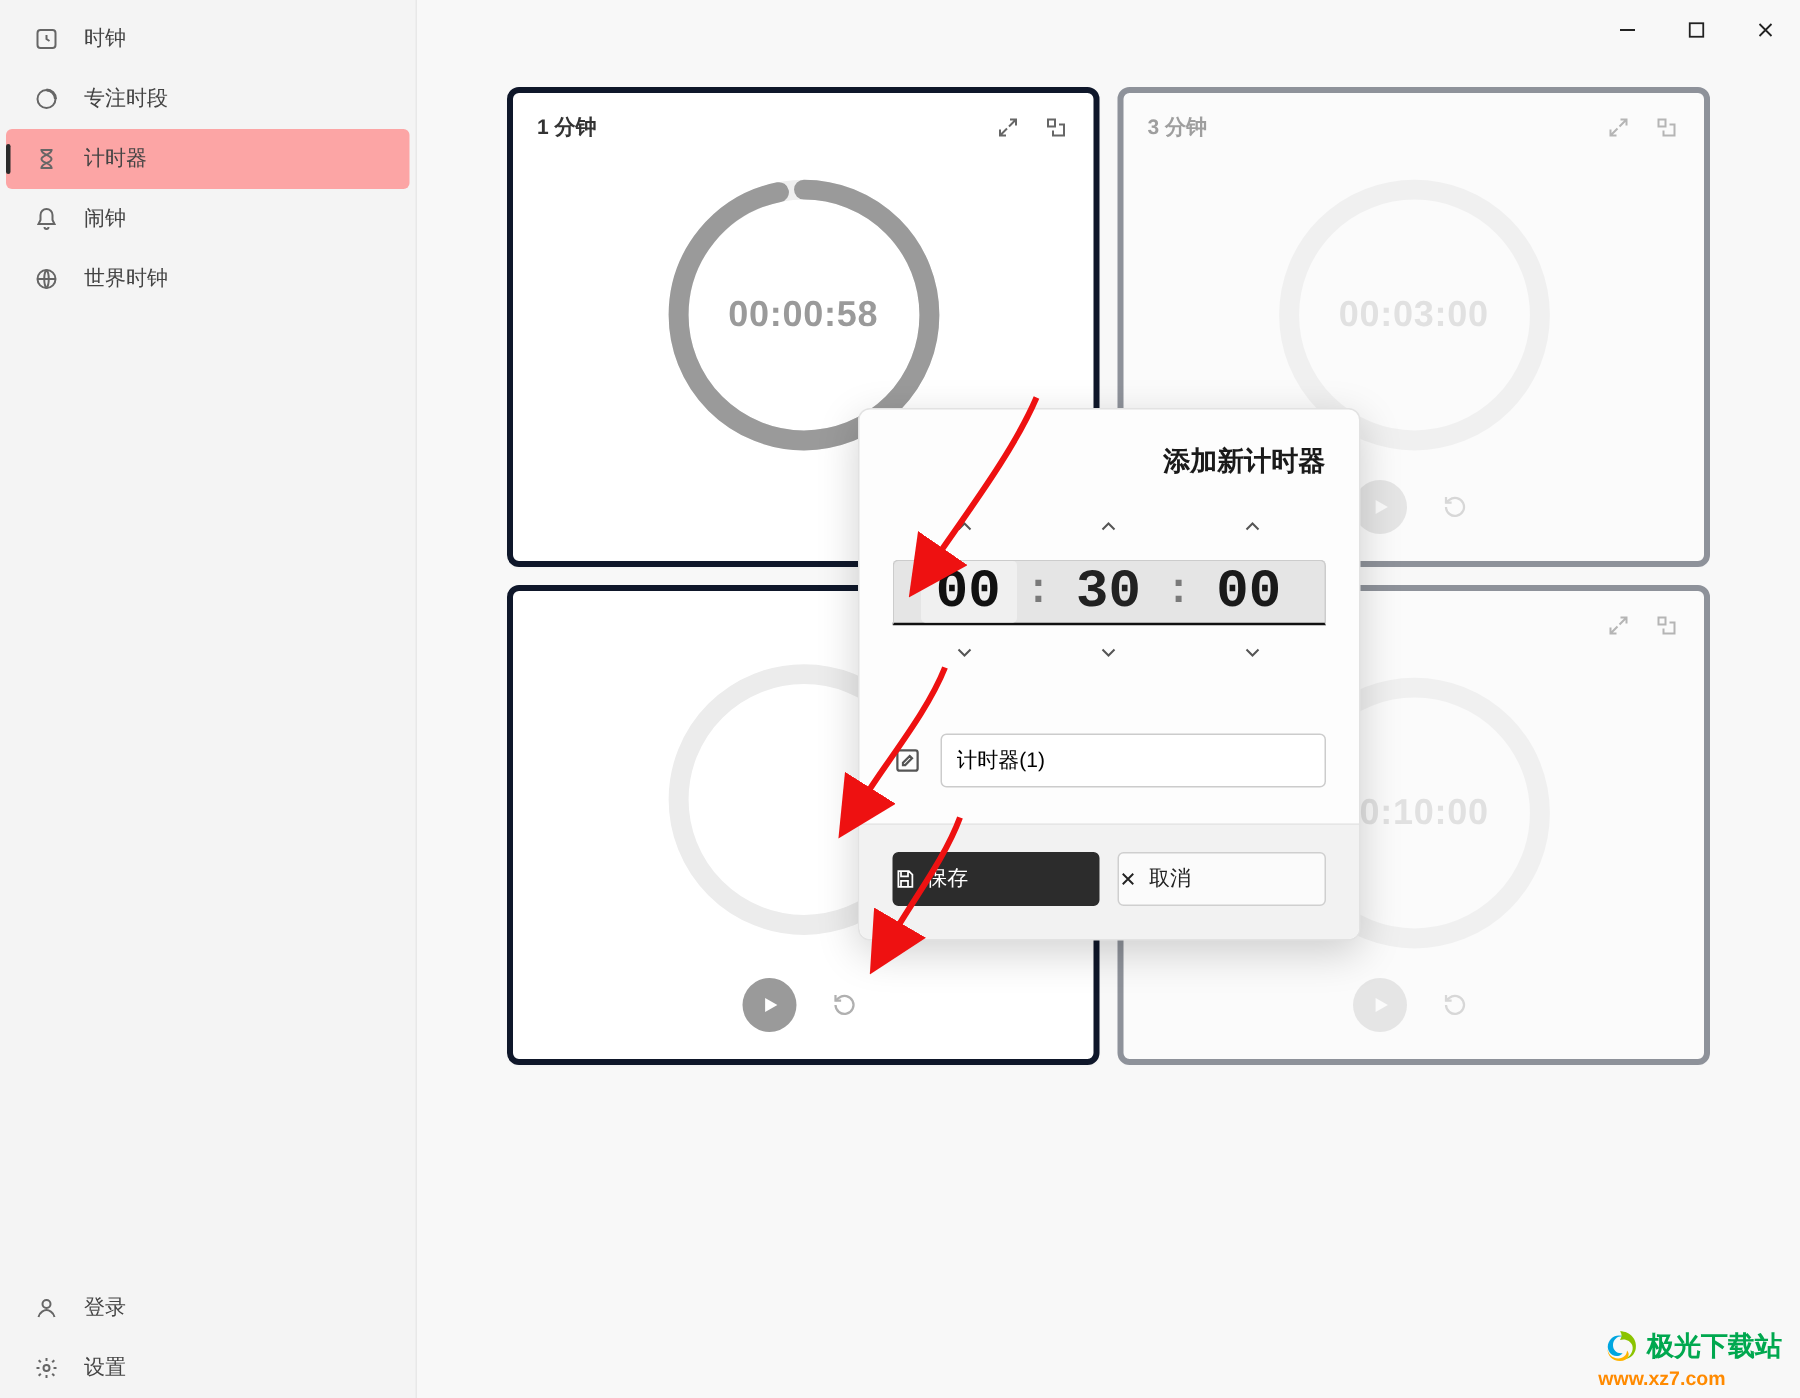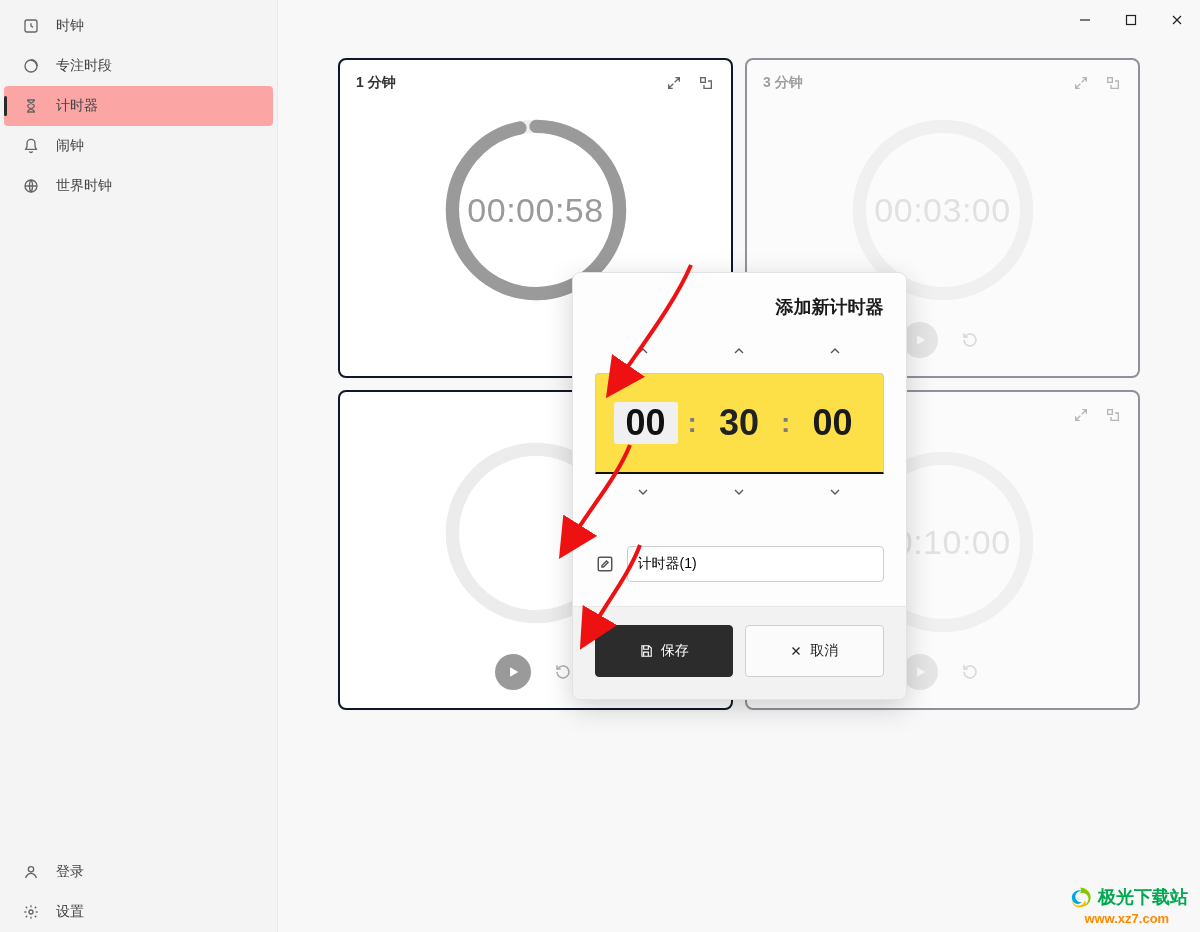--- a/index.html
+++ b/index.html
@@ -15,65 +15,65 @@
   .sidebar-spacer { flex: 1; }
   .sidebar-bottom { }
 
   
   .main { flex: 1; position: relative; background: #f8f8f8; }
   .titlebar { height: 40px; display: flex; justify-content: flex-end; align-items: center; }
   .titlebar .win-btn { width: 46px; height: 40px; display: flex; align-items: center; justify-content: center; color: #222; cursor: pointer; }
   .titlebar .win-btn svg { stroke: #222; }
 
   .timers-grid { padding: 18px 60px 0 60px; display: grid; grid-template-columns: repeat(2, 395px); grid-auto-rows: 320px; gap: 12px; justify-content: start; }
-  .timer-card { background: #fff; border: 2px solid #0f172a; border-radius: 8px; padding: 14px 16px 48px 16px; box-shadow: 0 1px 2px rgba(0,0,0,0.02); position: relative; display: flex; flex-direction: column; }
+  .timer-card { background: #fff; border: 4px solid #0f172a; border-radius: 8px; padding: 14px 16px 48px 16px; box-shadow: 0 1px 2px rgba(0,0,0,0.02); position: relative; display: flex; flex-direction: column; }
   .timer-card.faded { opacity: 0.45; }
   .timer-card .card-head { display: flex; align-items: center; justify-content: space-between; }
   .timer-card .card-title { font-size: 14px; font-weight: 600; color: #333; }
   .timer-card .card-actions { display: flex; gap: 14px; }
   .timer-card .card-actions .hit { width: 18px; height: 18px; color: #666; cursor: pointer; display: inline-flex; align-items: center; justify-content: center; }
 
   .timer-body { flex: 1; display: flex; align-items: center; justify-content: center; position: relative; }
   .ring-wrap { width: 190px; height: 190px; position: relative; display: flex; align-items: center; justify-content: center; }
   .ring-wrap svg { position: absolute; inset: 0; }
-  .ring-time { font-size: 34px; font-weight: 400; color: #888; letter-spacing: 0.5px; }
+  .ring-time { font-size: 24px; font-weight: 700; color: #888; letter-spacing: 0.5px; }
   .ring-time.grey { color: #9a9a9a; }
   .ring-time.light { color: #c6c6c6; }
 
   .timer-controls { position: absolute; bottom: 18px; left: 0; right: 0; display: flex; align-items: center; justify-content: center; gap: 18px; }
   .play-btn { width: 36px; height: 36px; border-radius: 50%; background: #9a9a9a; display: flex; align-items: center; justify-content: center; cursor: pointer; }
   .play-btn.light { background: #d0d0d0; }
   .play-btn svg { fill: #fff; }
   .reset-btn { width: 28px; height: 28px; display: flex; align-items: center; justify-content: center; cursor: pointer; color: #b0b0b0; }
 
   
   .overlay { position: absolute; inset: 0; display: flex; align-items: flex-start; justify-content: center; padding-top: 272px; pointer-events: none; }
   .dialog { width: 335px; background: #fdfdfd; border: 1px solid #e2e2e2; border-radius: 8px; box-shadow: 0 8px 28px rgba(0,0,0,0.18); pointer-events: auto; overflow: hidden; }
   .dialog .d-title { font-size: 18px; font-weight: 600; padding: 22px 22px 14px 22px; color: #1a1a1a; text-align: right; }
   .spinner-row { display: flex; justify-content: space-around; padding: 0 22px; }
   .chev { height: 36px; display: flex; align-items: center; justify-content: center; color: #555; cursor: pointer; width: 80px; }
-  .time-row { margin: 4px 22px 0 22px; background: #fde047; border: 1px solid #ccc; border-bottom: 2px solid #111; border-radius: 4px 4px 0 0; display: flex; align-items: center; justify-content: space-between; padding: 28px 18px; }
+  .time-row { margin: 4px 22px 0 22px; background: #e5e5e5; border: 1px solid #ccc; border-bottom: 2px solid #111; border-radius: 4px 4px 0 0; display: flex; align-items: center; justify-content: space-between; padding: 0 18px; font-family: Liberation Mono, monospace; }
   .time-val { font-size: 36px; font-weight: 600; color: #1a1a1a; width: 64px; text-align: center; }
   .time-val.hours { background: #f0f0f0; border-radius: 3px; color: #111; }
   .time-val.mid { color: #222; }
   .time-sep { font-size: 28px; color: #7a7a7a; font-weight: 600; }
   .name-row { display: flex; align-items: center; padding: 36px 22px 24px 22px; gap: 12px; }
   .name-row .edit-icon { width: 20px; height: 20px; color: #555; display: inline-flex; align-items: center; justify-content: center; }
   .name-row input { flex: 1; height: 36px; border: 1px solid #ccc; border-radius: 4px; background: #fff; font-size: 14px; padding: 0 10px; outline: none; }
   .d-footer { background: #f2f2f2; border-top: 1px solid #e6e6e6; padding: 18px 22px 22px 22px; display: flex; gap: 12px; }
-  .d-btn { flex: 1; height: 52px; border-radius: 4px; display: flex; align-items: center; justify-content: center; gap: 8px; font-size: 14px; cursor: pointer; }
+  .d-btn { flex: 1; height: 36px; border-radius: 4px; display: flex; align-items: center; justify-content: flex-start; gap: 8px; font-size: 14px; cursor: pointer; }
   .d-btn.primary { background: #2c2c2c; color: #fff; border: 1px solid #2c2c2c; }
   .d-btn.secondary { background: #fbfbfb; color: #222; border: 1px solid #cfcfcf; }
 
   
   .arrow { position: absolute; pointer-events: none; }
   .arrow svg { overflow: visible; }
 
   
-  .watermark { position: absolute; right: 12px; bottom: 6px; text-align: center; font-family: "Microsoft YaHei", sans-serif; line-height: 1.1; }
+  .watermark { position: absolute; right: 12px; bottom: 6px; text-align: left; font-family: "Microsoft YaHei", sans-serif; line-height: 1.1; }
   .watermark .wm-swirl { display:inline-block; width:28px; height:28px; vertical-align: middle; }
   .watermark .wm-title { color: #00a84f; font-size: 18px; font-weight: 700; display:inline-block; vertical-align: middle; }
   .watermark .wm-url { color: #ff8a00; font-size: 13px; font-weight: 700; }
 
 </style>
 </head>
 <body>
 
 <div class="app">
 

